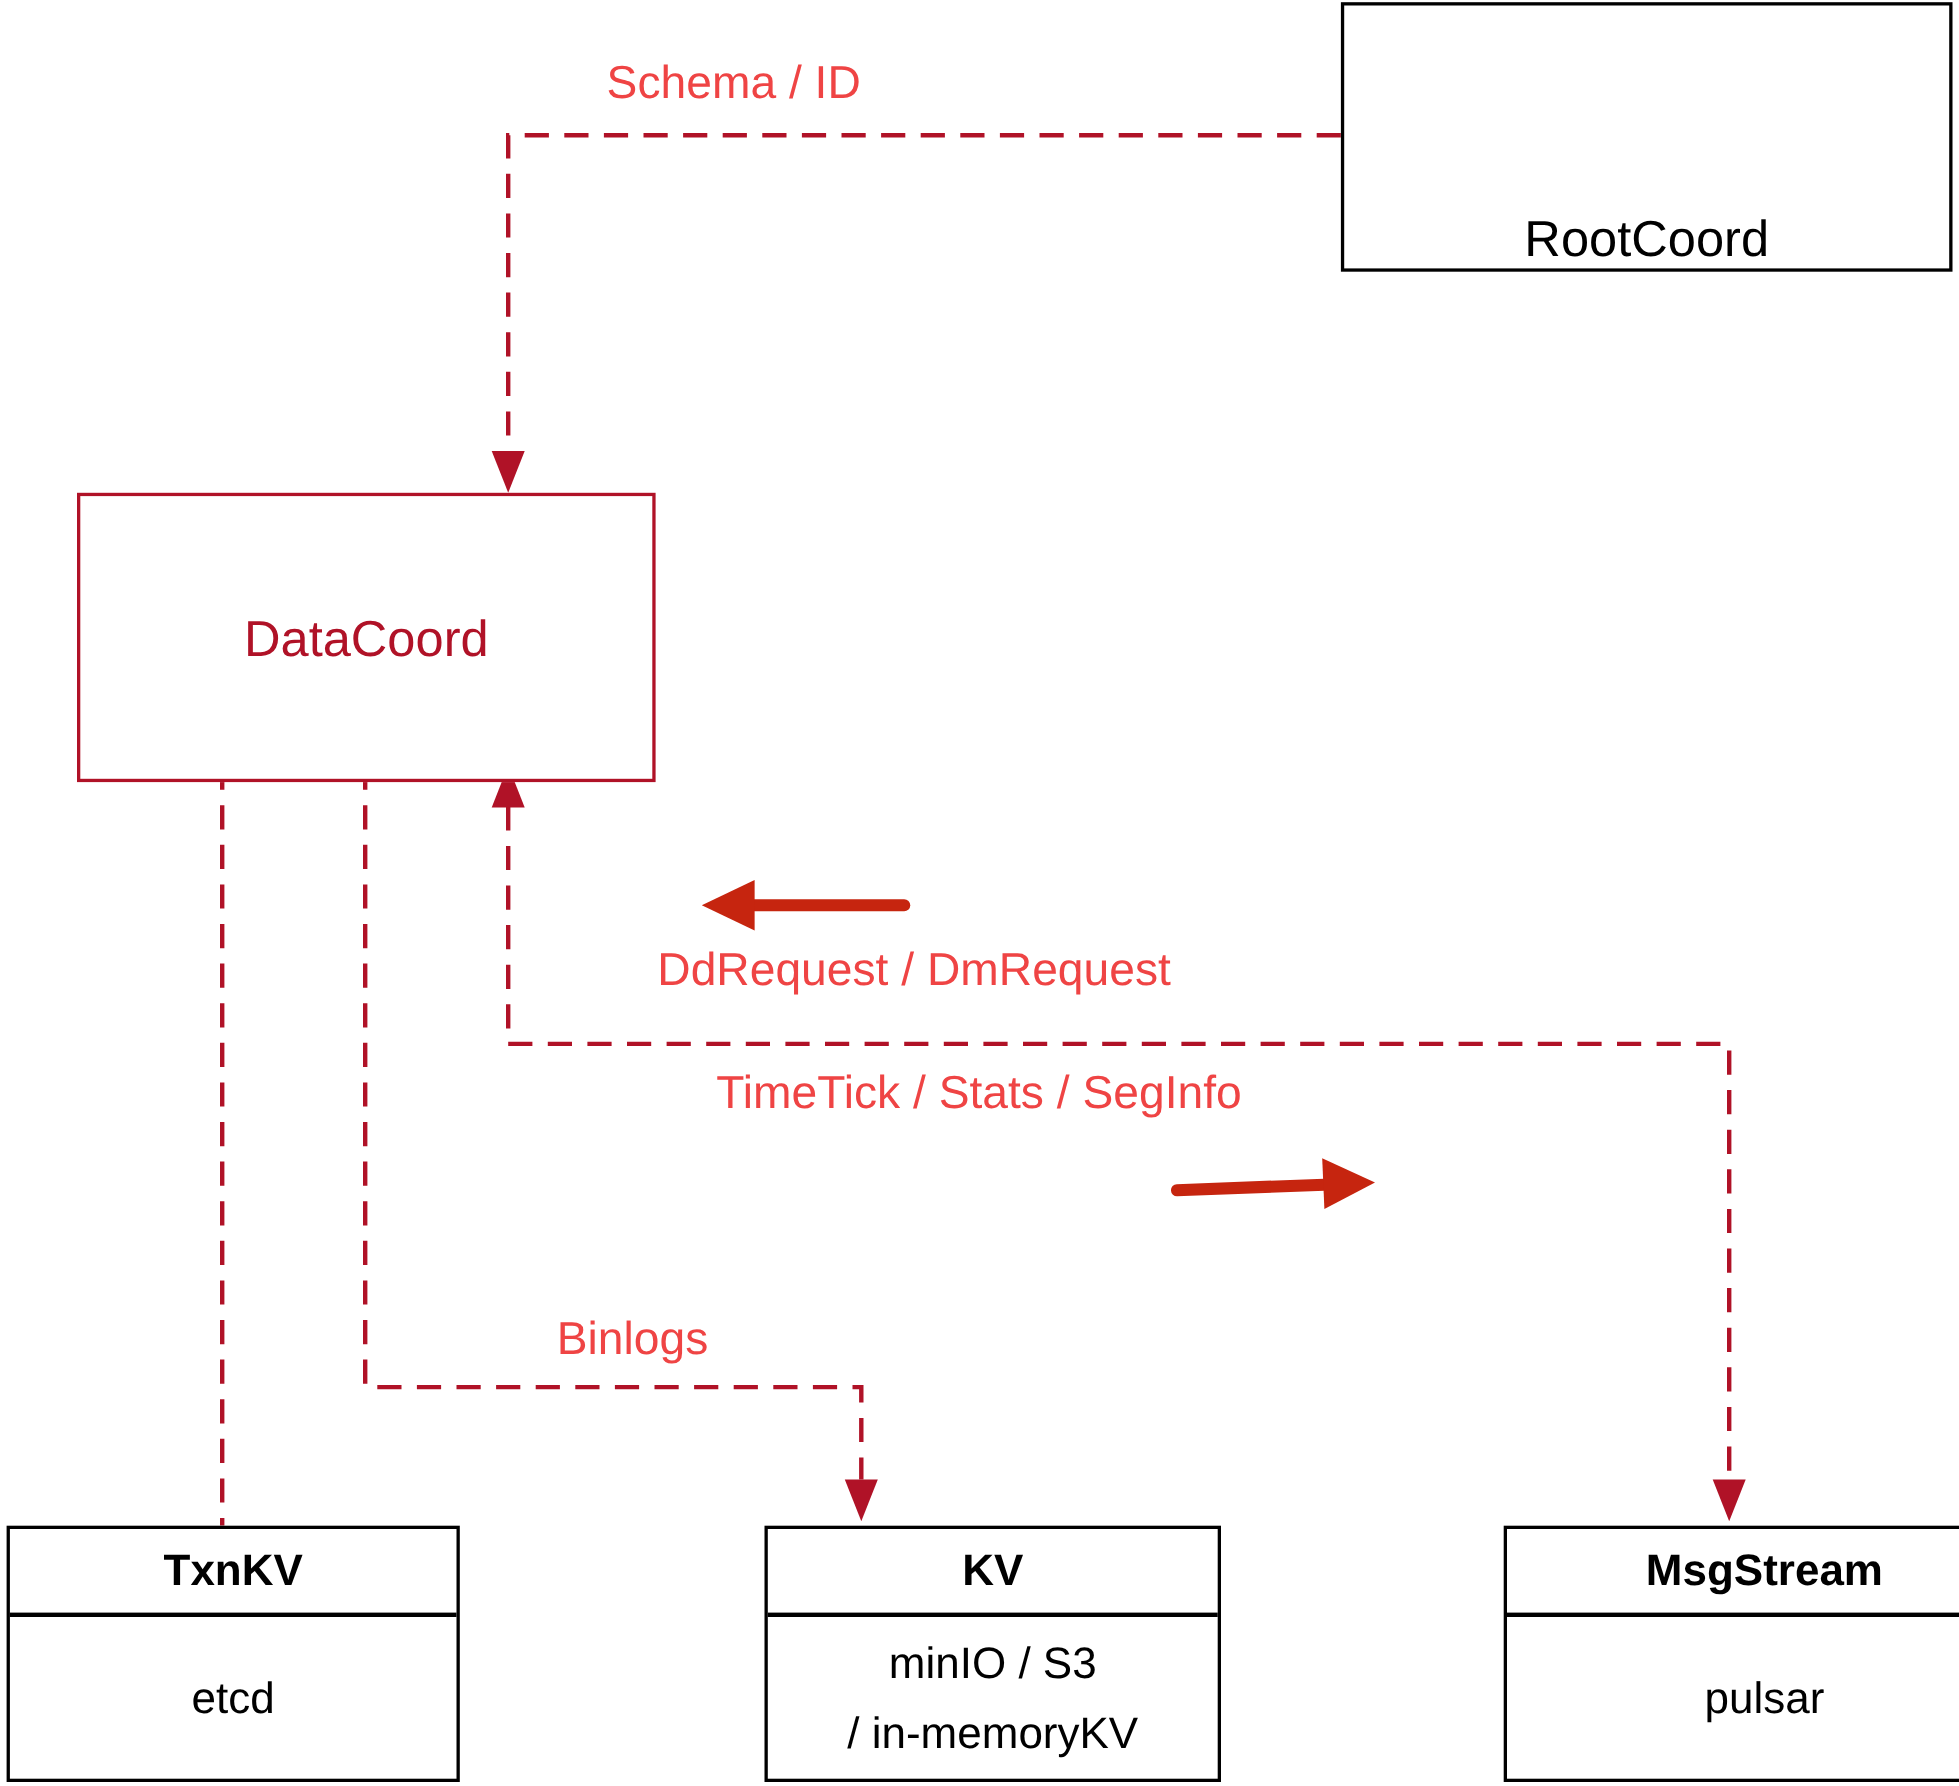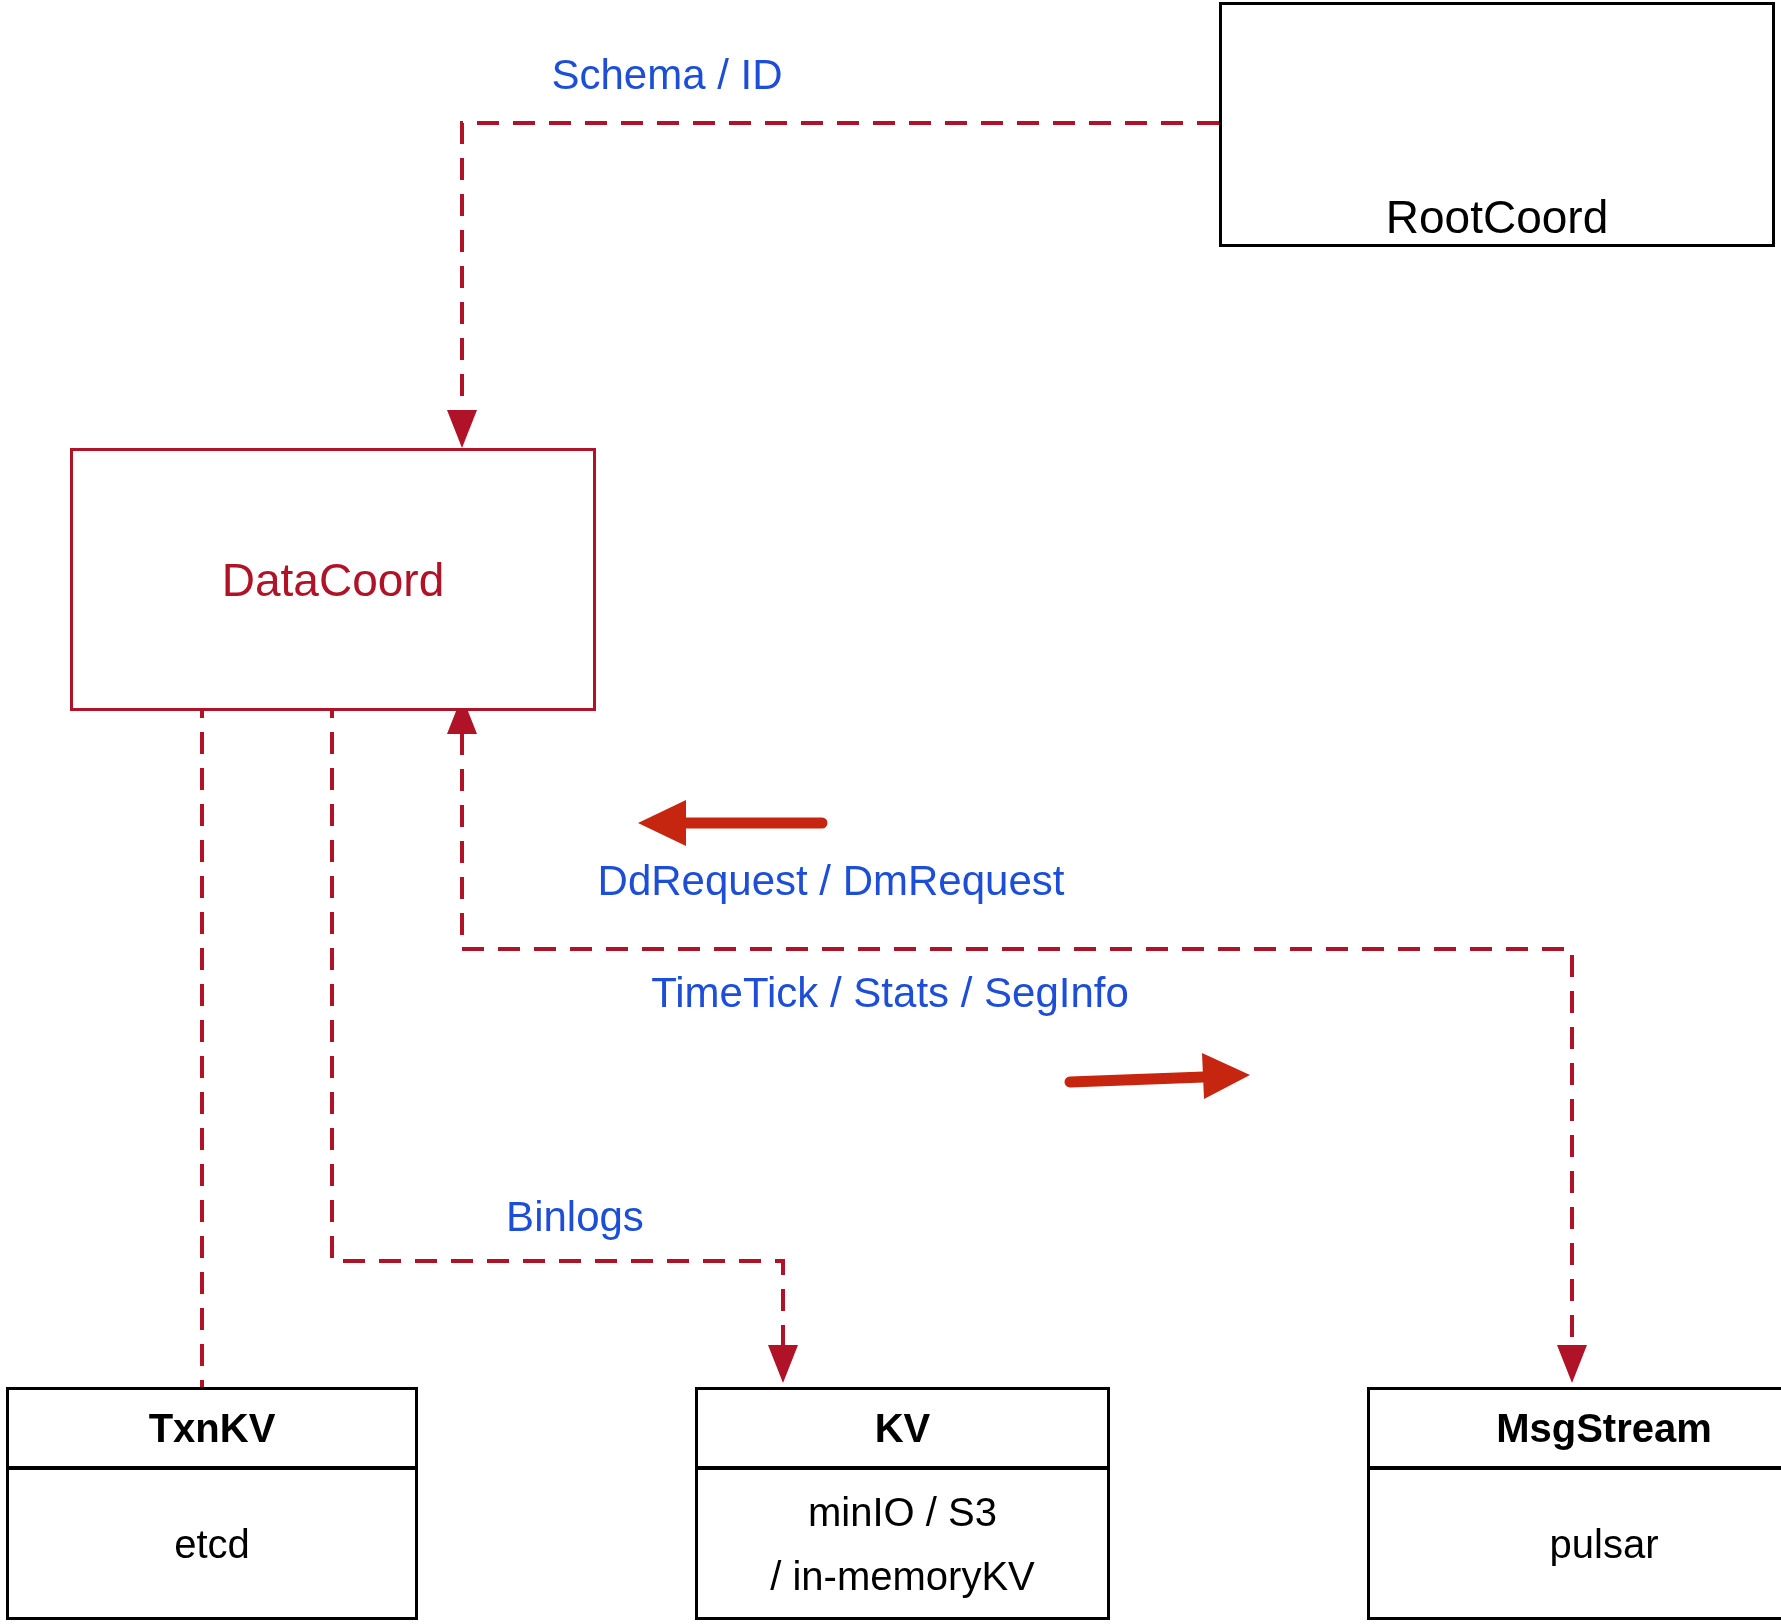--- a/index.html
+++ b/index.html
@@ -60,21 +60,21 @@
     font-size:40px;font-weight:bold;color:#000;
   }
   .tn-body{
     flex:1 1 auto;
     display:flex;flex-direction:column;align-items:center;justify-content:center;
     font-size:40px;color:#000;line-height:64px;text-align:center;
   }
   .edge-label{
     position:absolute;
     transform:translate(-50%,-50%);
-    font-size:42px;color:#1d4ed8;white-space:nowrap;
+    font-size:42px;color:#ef4444;white-space:nowrap;
   }
   .lbl-schema{left:667px;top:75px;}
   .lbl-ddrequest{left:831px;top:881px;}
   .lbl-timetick{left:890px;top:993px;}
   .lbl-binlogs{left:575px;top:1217px;}
 </style>
 </head>
 <body>
 
 <div id="canvas">

